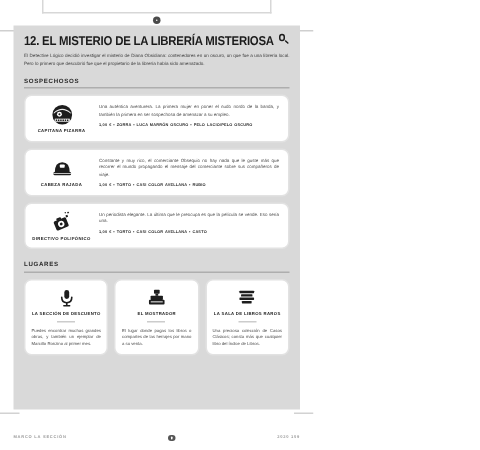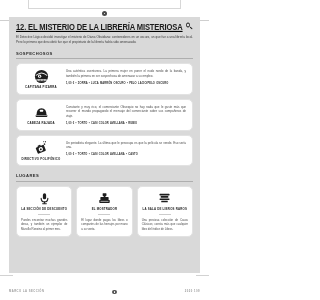--- a/index.html
+++ b/index.html
@@ -81,21 +81,20 @@
     top: 6px;
     bottom: 6px;
   }
 
   
   .title-row {
     display: flex;
     align-items: baseline;
     gap: 3px;
     margin-bottom: 3px;
-    text-decoration: underline;
   }
   .title {
     font-size: 7.6px;
     font-weight: bold;
     letter-spacing: -0.15px;
     color: #1b1b1b;
     line-height: 1.05;
     white-space: nowrap;
     transform: scaleY(1.12);
     transform-origin: left bottom;

